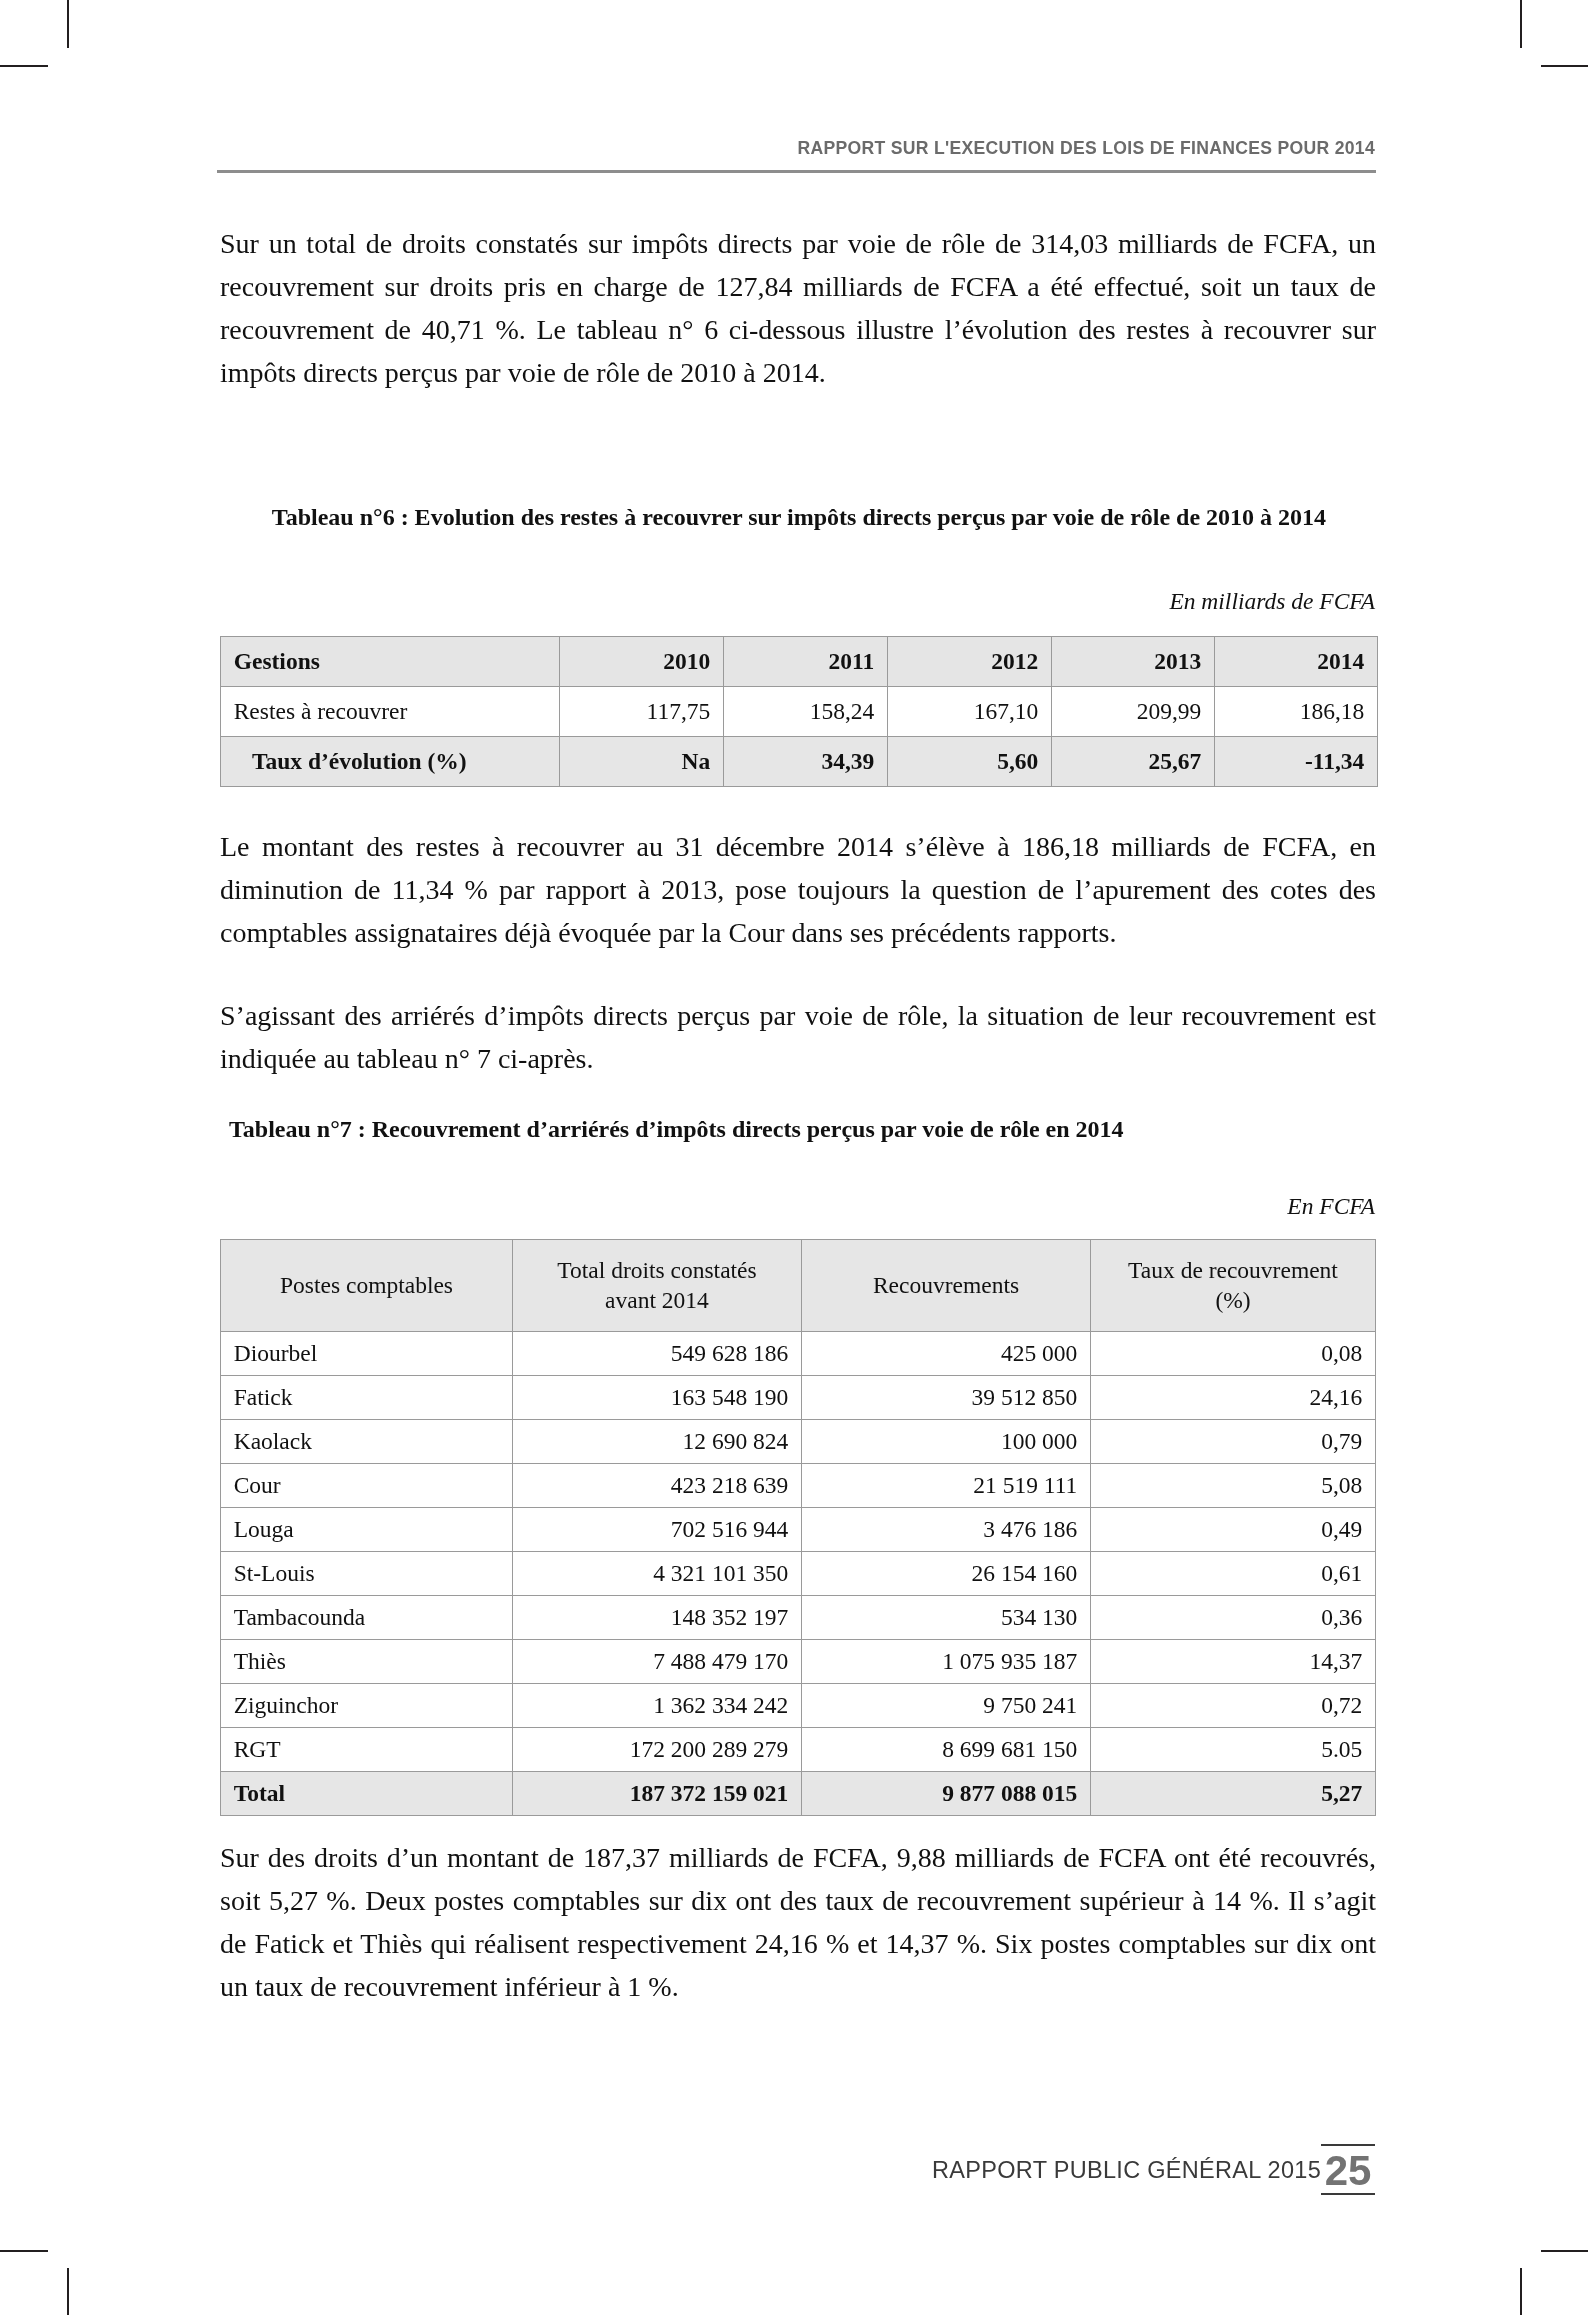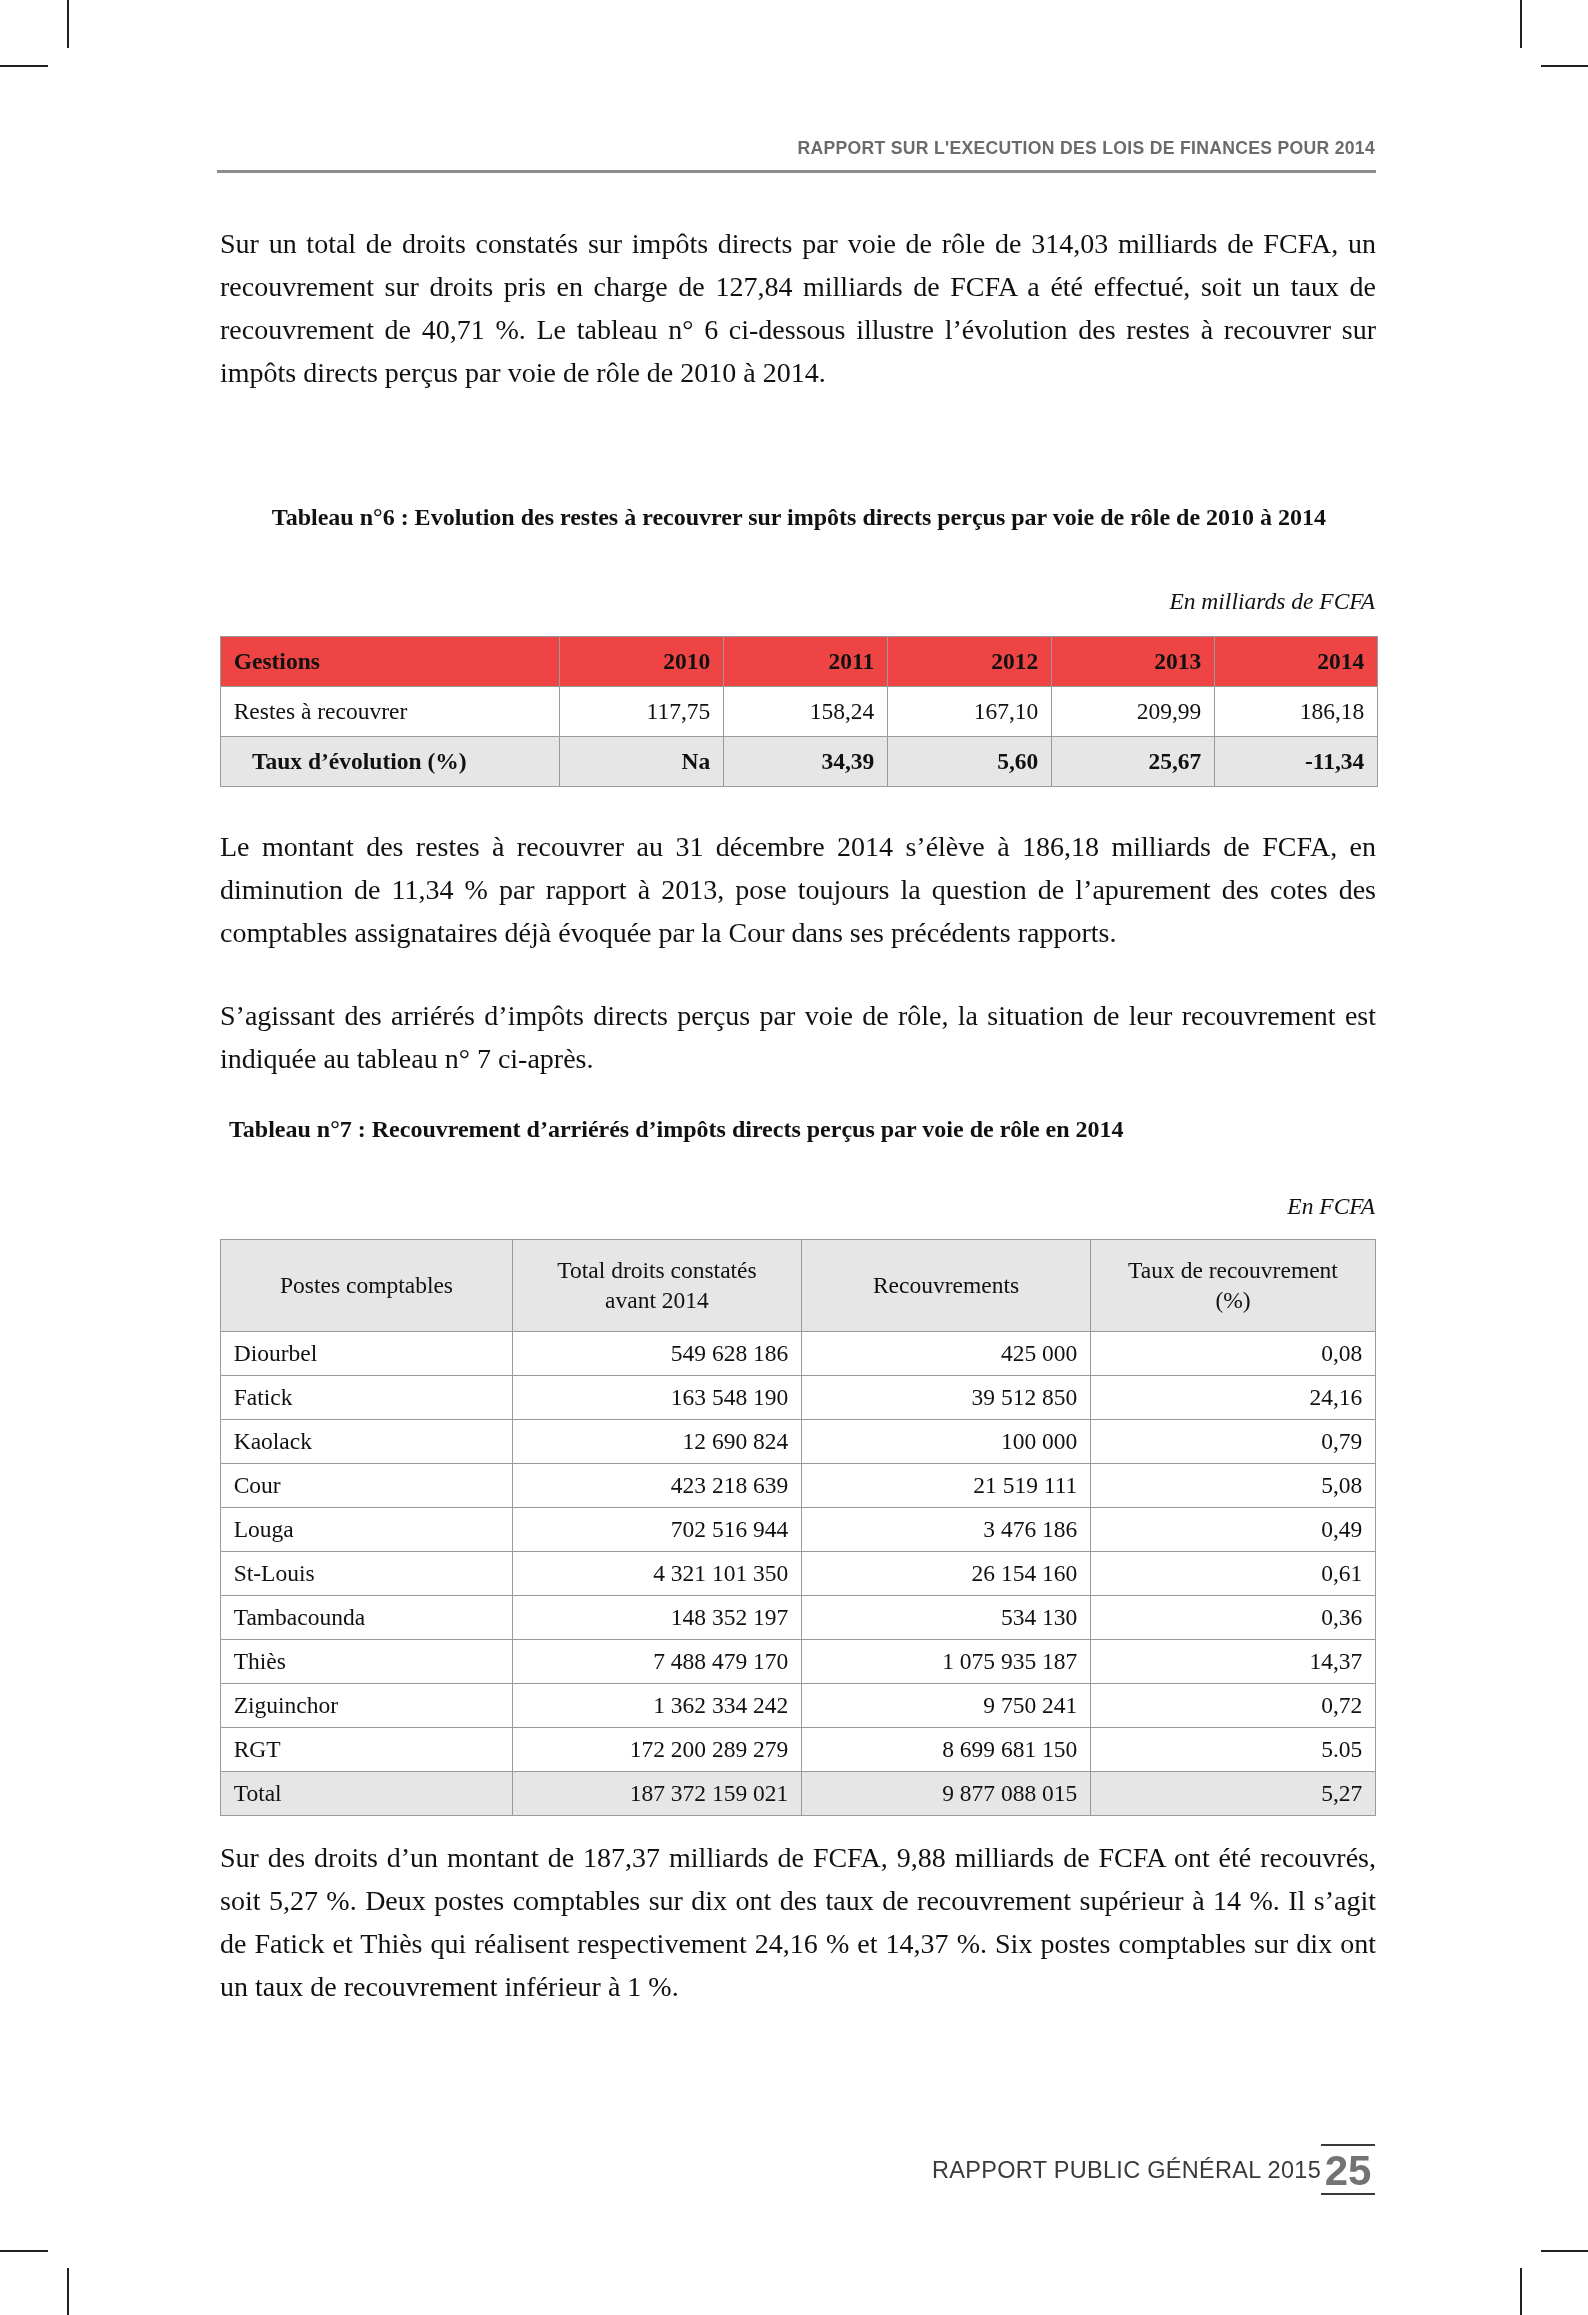--- a/index.html
+++ b/index.html
@@ -130,42 +130,42 @@
     font-weight: normal;
   }
 
   
   #table6 {
     left: 220px;
     top: 636px;
     width: 1156px;
   }
   #table6 td { height: 49px; }
-  #table6 .hdr td { background: #ef4444; font-weight: bold; }
+  #table6 .hdr td { background: #e5e5e5; font-weight: bold; }
   #table6 .row-shaded td { background: #e6e6e6; font-weight: bold; padding-left: 31px; }
   #table6 .lbl { text-align: left; }
   #table6 .num { text-align: right; }
 
   
   #table7 {
     left: 220px;
     top: 1239px;
     width: 1156px;
   }
   #table7 td { height: 43px; }
   #table7 thead td {
     background: #e6e6e6;
     text-align: center;
     height: 80px;
     line-height: 30px;
     padding: 5.4px 12.7px;
   }
   #table7 .lbl { text-align: left; }
   #table7 .num { text-align: right; }
-  #table7 tr.total td { background: #e6e6e6; font-weight: normal; }
+  #table7 tr.total td { background: #e6e6e6; font-weight: bold; }
 
   
   .footer {
     position: absolute;
     left: 543px;
     top: 2144px;
     width: 832px;
     text-align: right;
     font-family: "Liberation Sans", "DejaVu Sans", sans-serif;
     white-space: nowrap;

